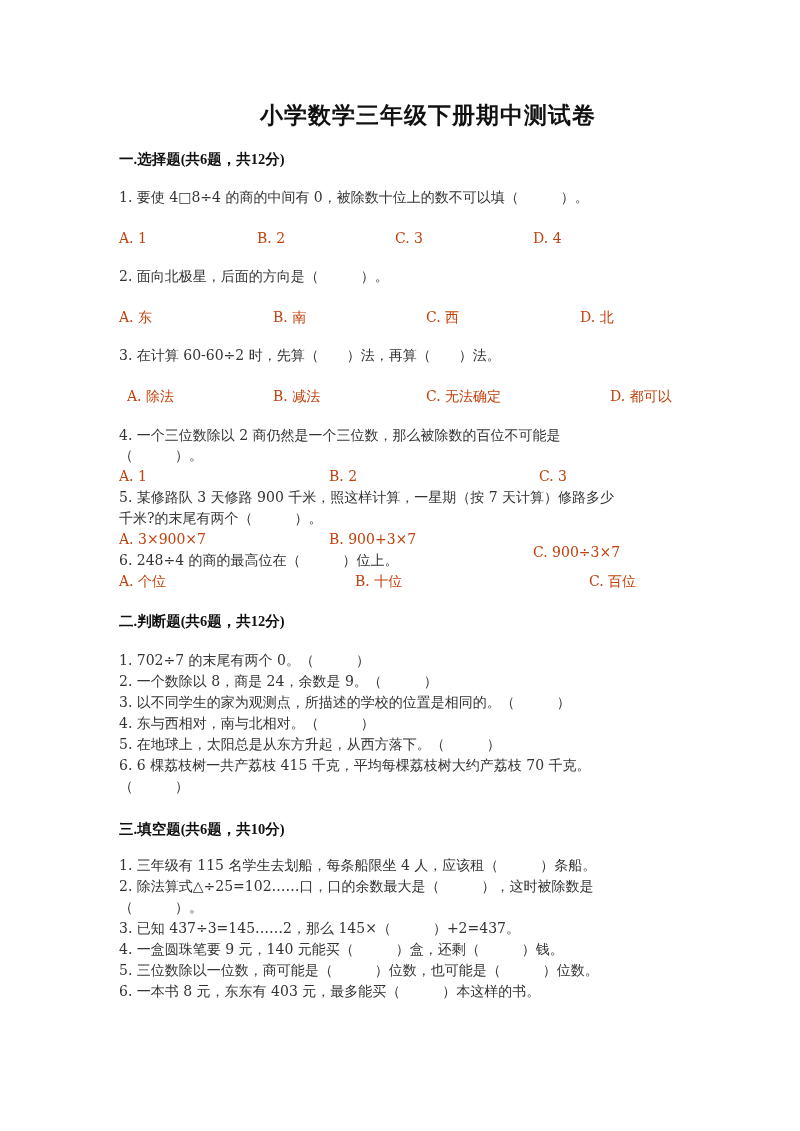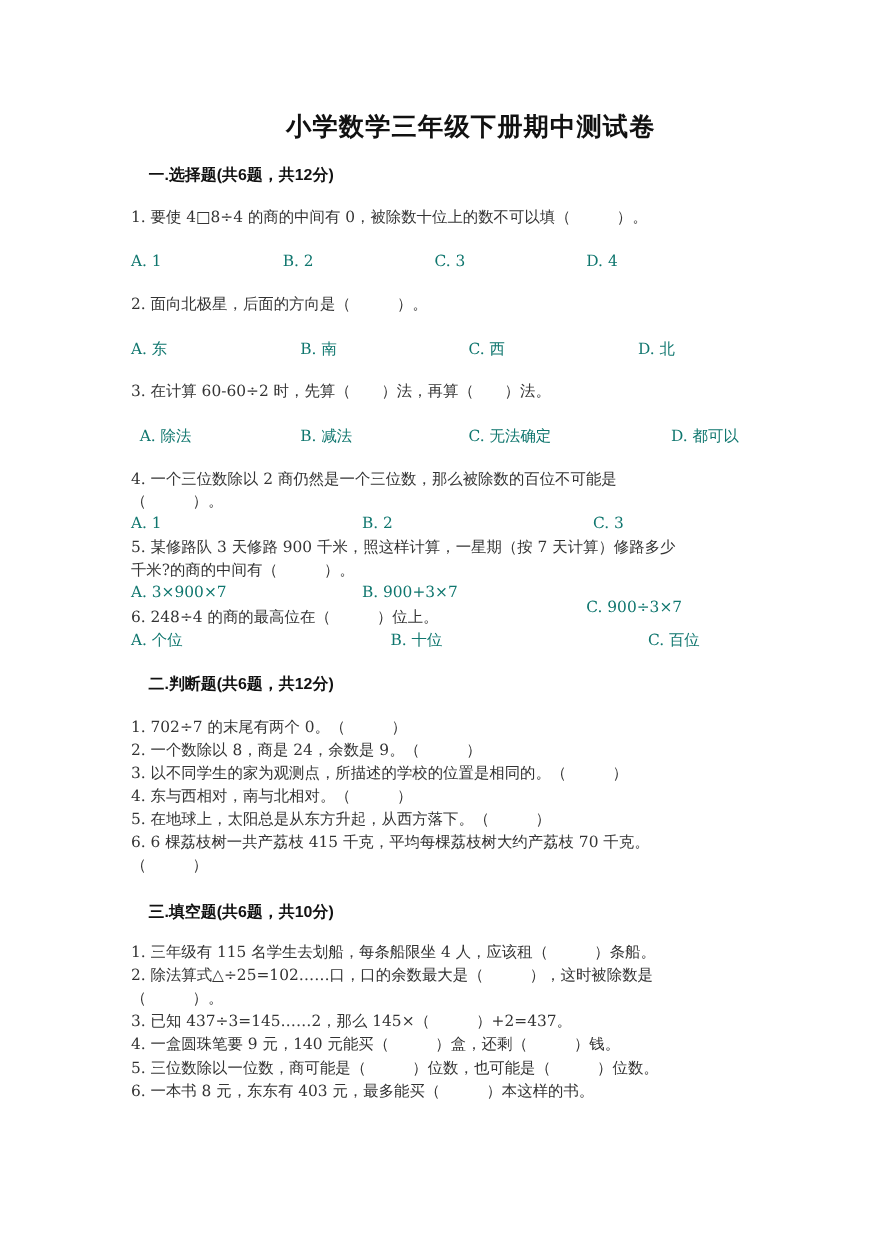--- a/index.html
+++ b/index.html
@@ -9,27 +9,27 @@
     color: #222;
   }
   .title {
     position: absolute; left: 0; width: 800px; top: 100px;
     text-align: center; font-size: 23px; font-weight: bold;
     font-family: "DejaVu Sans", "Liberation Sans", sans-serif;
     color: #111; letter-spacing: 1px; padding-left: 28px;
   }
   .sec {
     position: absolute; left: 119px; font-size: 14.5px; font-weight: bold;
-    font-family: Liberation Sans, sans-serif; color: #111; margin-left: 16px;
+    font-family: Liberation Serif, serif; color: #111;
   }
   .line {
     position: absolute; left: 119px; font-size: 14px; white-space: nowrap; color: #333;
   }
   .opt {
-    position: absolute; font-size: 14px; white-space: nowrap; color: #0f766e;
+    position: absolute; font-size: 14px; white-space: nowrap; color: #c2410c;
   }
 </style>
 </head>
 <body>
 
 <div class="title">小学数学三年级下册期中测试卷</div>
 
 <div class="sec" style="top:150px">一.选择题(共6题，共12分)</div>
 
 <div class="line" style="top:189px">1. 要使 4□8÷4 的商的中间有 0，被除数十位上的数不可以填（　　　）。</div>
@@ -50,21 +50,21 @@
 <div class="opt" style="left:426px;top:388px">C. 无法确定</div>
 <div class="opt" style="left:610px;top:388px">D. 都可以</div>
 
 <div class="line" style="top:427px">4. 一个三位数除以 2 商仍然是一个三位数，那么被除数的百位不可能是</div>
 <div class="line" style="top:447px">（　　　）。</div>
 <div class="opt" style="left:119px;top:468px">A. 1</div>
 <div class="opt" style="left:329px;top:468px">B. 2</div>
 <div class="opt" style="left:539px;top:468px">C. 3</div>
 
 <div class="line" style="top:489px">5. 某修路队 3 天修路 900 千米，照这样计算，一星期（按 7 天计算）修路多少</div>
-<div class="line" style="top:510px">千米?的商的中间有（　　　）。</div>
+<div class="line" style="top:510px">千米?的末尾有两个（　　　）。</div>
 <div class="opt" style="left:119px;top:531px">A. 3×900×7</div>
 <div class="opt" style="left:329px;top:531px">B. 900+3×7</div>
 <div class="opt" style="left:533px;top:544px">C. 900÷3×7</div>
 
 <div class="line" style="top:552px">6. 248÷4 的商的最高位在（　　　）位上。</div>
 <div class="opt" style="left:119px;top:573px">A. 个位</div>
 <div class="opt" style="left:355px;top:573px">B. 十位</div>
 <div class="opt" style="left:589px;top:573px">C. 百位</div>
 
 <div class="sec" style="top:612px">二.判断题(共6题，共12分)</div>

